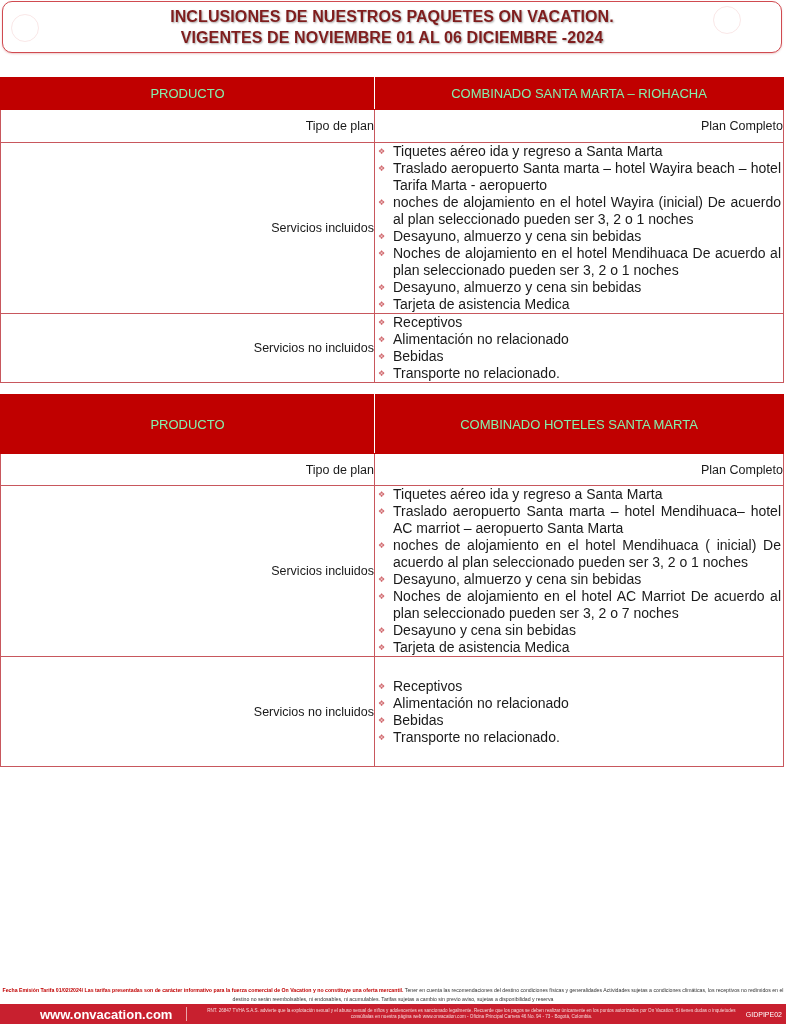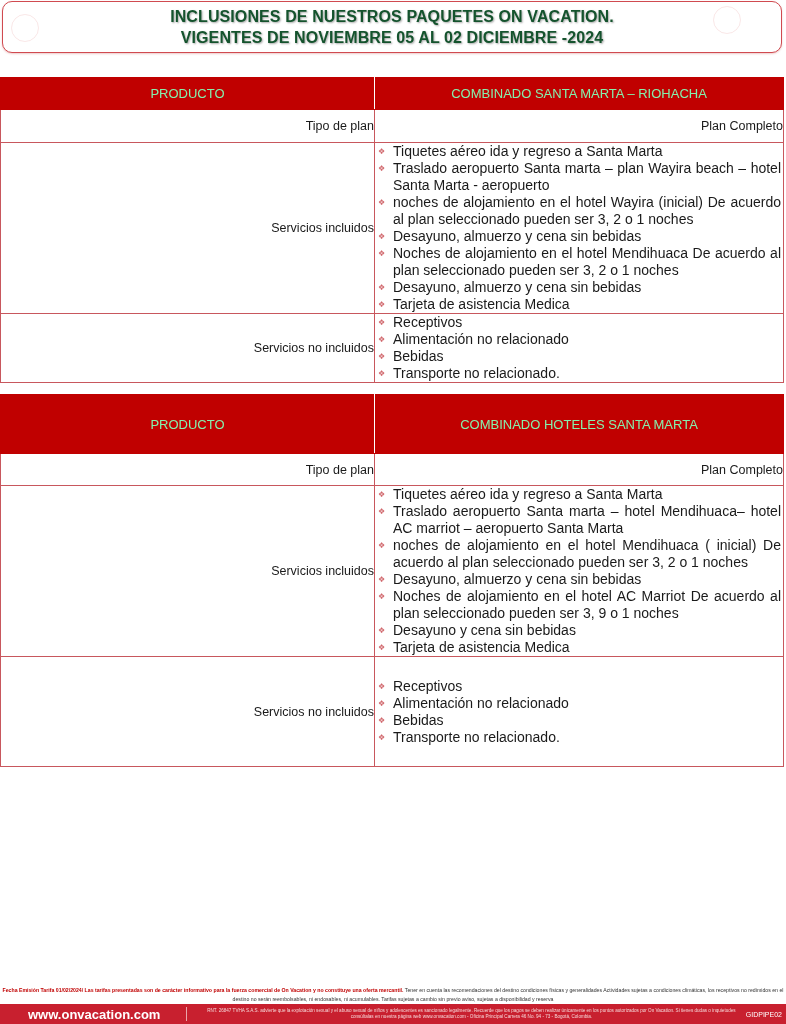--- a/index.html
+++ b/index.html
@@ -7,21 +7,21 @@
   body { font-family: "Liberation Sans", sans-serif; color: #1a1a1a; position: relative; }
 
   .title-box {
     position: absolute; left: 2px; top: 1px; width: 780px; height: 52px;
     border: 1.5px solid #d04a50; border-radius: 10px; background: #fff;
     display: flex; flex-direction: column; align-items: center; justify-content: center;
     box-shadow: 0 1px 2px rgba(200,80,80,0.3);
   }
   .title-line {
     font-family: "Liberation Sans", sans-serif; font-weight: bold; font-size: 16px;
-    line-height: 21px; color: #14532d; letter-spacing: 0.1px;
+    line-height: 21px; color: #7f1d1d; letter-spacing: 0.1px;
     text-shadow: 1px 1px 2px rgba(0,0,0,0.35);
   }
   .deco-sun {
     position: absolute; width: 28px; height: 28px; border-radius: 50%;
     border: 1px solid rgba(220,120,120,0.18);
   }
 
   table.pkg {
     position: absolute; left: 0; width: 784px; border-collapse: collapse;
     font-size: 12.5px;
@@ -61,54 +61,54 @@
   .footer-note {
     position: absolute; left: 0; top: 986px; width: 786px; text-align: center;
     font-size: 5.2px; line-height: 9px; color: #333;
   }
   .footer-note .red { color: #c00000; font-weight: bold; }
   .footer-bar {
     position: absolute; left: 0; top: 1004px; width: 786px; height: 20px;
     background: #c8202f; display: flex; align-items: center;
   }
   .footer-url {
-    color: #fff; font-weight: bold; font-size: 13px; width: 186px; padding-left: 28px;
+    color: #fff; font-weight: bold; font-size: 13px; width: 186px; padding-left: 40px;
   }
   .footer-sep { width: 1px; height: 14px; background: rgba(255,255,255,0.6); margin-right: 14px; }
   .footer-legal {
     flex: 1; color: #f6d6d8; font-size: 4.6px; line-height: 6px; text-align: center;
   }
   .footer-code { color: #fff; font-size: 7px; padding-right: 4px; padding-left: 4px; }
 </style>
 </head>
 <body>
 
 <div class="title-box">
   <span class="deco-sun" style="left:8px;top:12px;"></span>
   <span class="deco-sun" style="right:40px;top:4px;"></span>
   <div class="title-line">INCLUSIONES  DE NUESTROS PAQUETES ON VACATION.</div>
-  <div class="title-line">VIGENTES DE NOVIEMBRE 05 AL 02 DICIEMBRE -2024</div>
+  <div class="title-line">VIGENTES DE NOVIEMBRE 01 AL 06 DICIEMBRE -2024</div>
 </div>
 
 <table class="pkg" id="tbl1">
   <tbody>
       <tr class="hdr">
     <td class="col-left">PRODUCTO</td>
     <td>COMBINADO SANTA MARTA – RIOHACHA</td>
   </tr>
   <tr class="plan">
     <td class="col-left">Tipo de plan</td>
     <td>Plan Completo</td>
   </tr>
   <tr class="inc">
     <td class="col-left">Servicios incluidos</td>
     <td>
       <ul class="bullets">
         <li>Tiquetes aéreo ida y regreso a Santa Marta</li>
-        <li>Traslado aeropuerto Santa marta  – plan Wayira beach – hotel Santa Marta - aeropuerto</li>
+        <li>Traslado aeropuerto Santa marta  – hotel Wayira beach – hotel Tarifa Marta - aeropuerto</li>
         <li>noches de alojamiento en el hotel Wayira (inicial) De acuerdo al plan seleccionado pueden ser 3, 2 o 1 noches</li>
         <li>Desayuno, almuerzo y cena sin bebidas</li>
         <li>Noches de alojamiento en el hotel Mendihuaca  De acuerdo al plan seleccionado pueden ser 3, 2 o 1 noches</li>
         <li>Desayuno, almuerzo y cena sin bebidas</li>
         <li>Tarjeta de asistencia Medica</li>
       </ul>
     </td>
   </tr>
   <tr class="noinc">
     <td class="col-left">Servicios no incluidos</td>
@@ -135,21 +135,21 @@
     <td>Plan Completo</td>
   </tr>
   <tr class="inc">
     <td class="col-left">Servicios incluidos</td>
     <td>
       <ul class="bullets">
         <li>Tiquetes aéreo ida y regreso a Santa Marta</li>
         <li>Traslado aeropuerto Santa marta  – hotel Mendihuaca– hotel AC marriot – aeropuerto Santa Marta</li>
         <li>noches de alojamiento en el hotel Mendihuaca ( inicial) De acuerdo al plan seleccionado pueden ser 3, 2 o 1 noches</li>
         <li>Desayuno, almuerzo y cena sin bebidas</li>
-        <li> Noches de alojamiento en el hotel AC Marriot De acuerdo al plan seleccionado pueden ser 3, 9 o 1 noches</li>
+        <li> Noches de alojamiento en el hotel AC Marriot De acuerdo al plan seleccionado pueden ser 3, 2 o 7 noches</li>
         <li>Desayuno y cena sin bebidas</li>
         <li>Tarjeta de asistencia Medica</li>
       </ul>
     </td>
   </tr>
   <tr class="noinc">
     <td class="col-left">Servicios no incluidos</td>
     <td>
       <ul class="bullets">
         <li>Receptivos</li>

